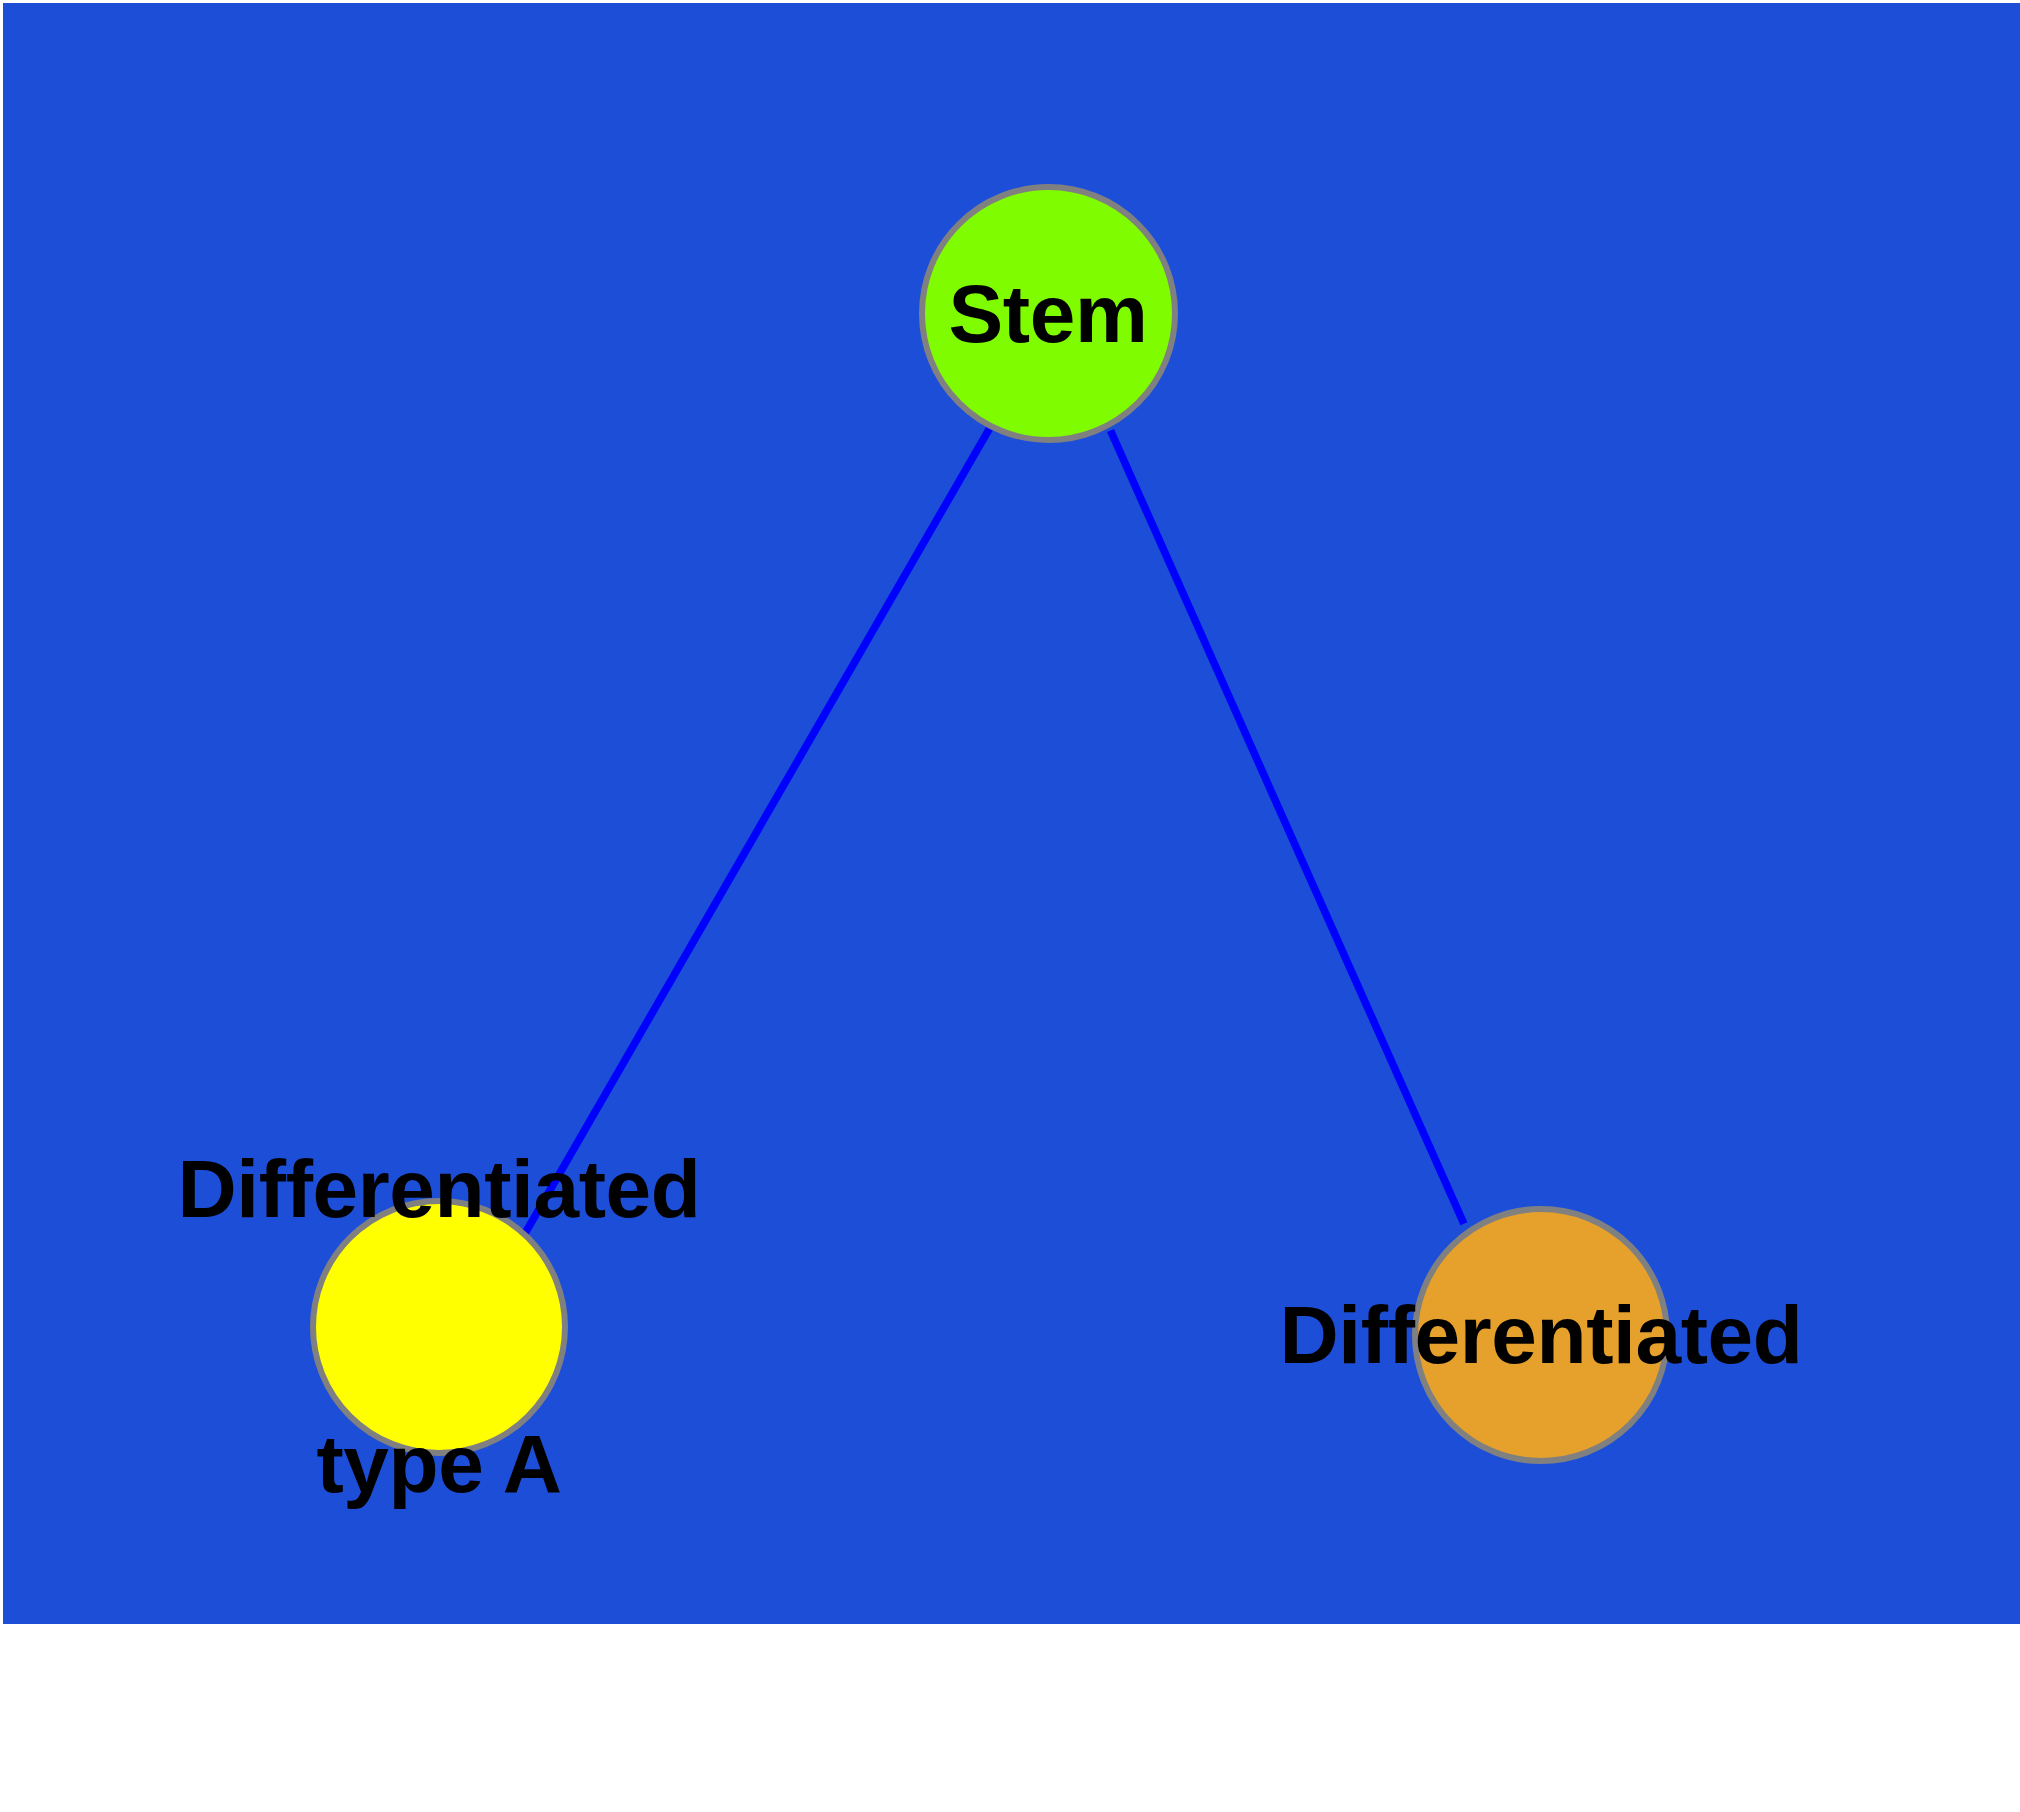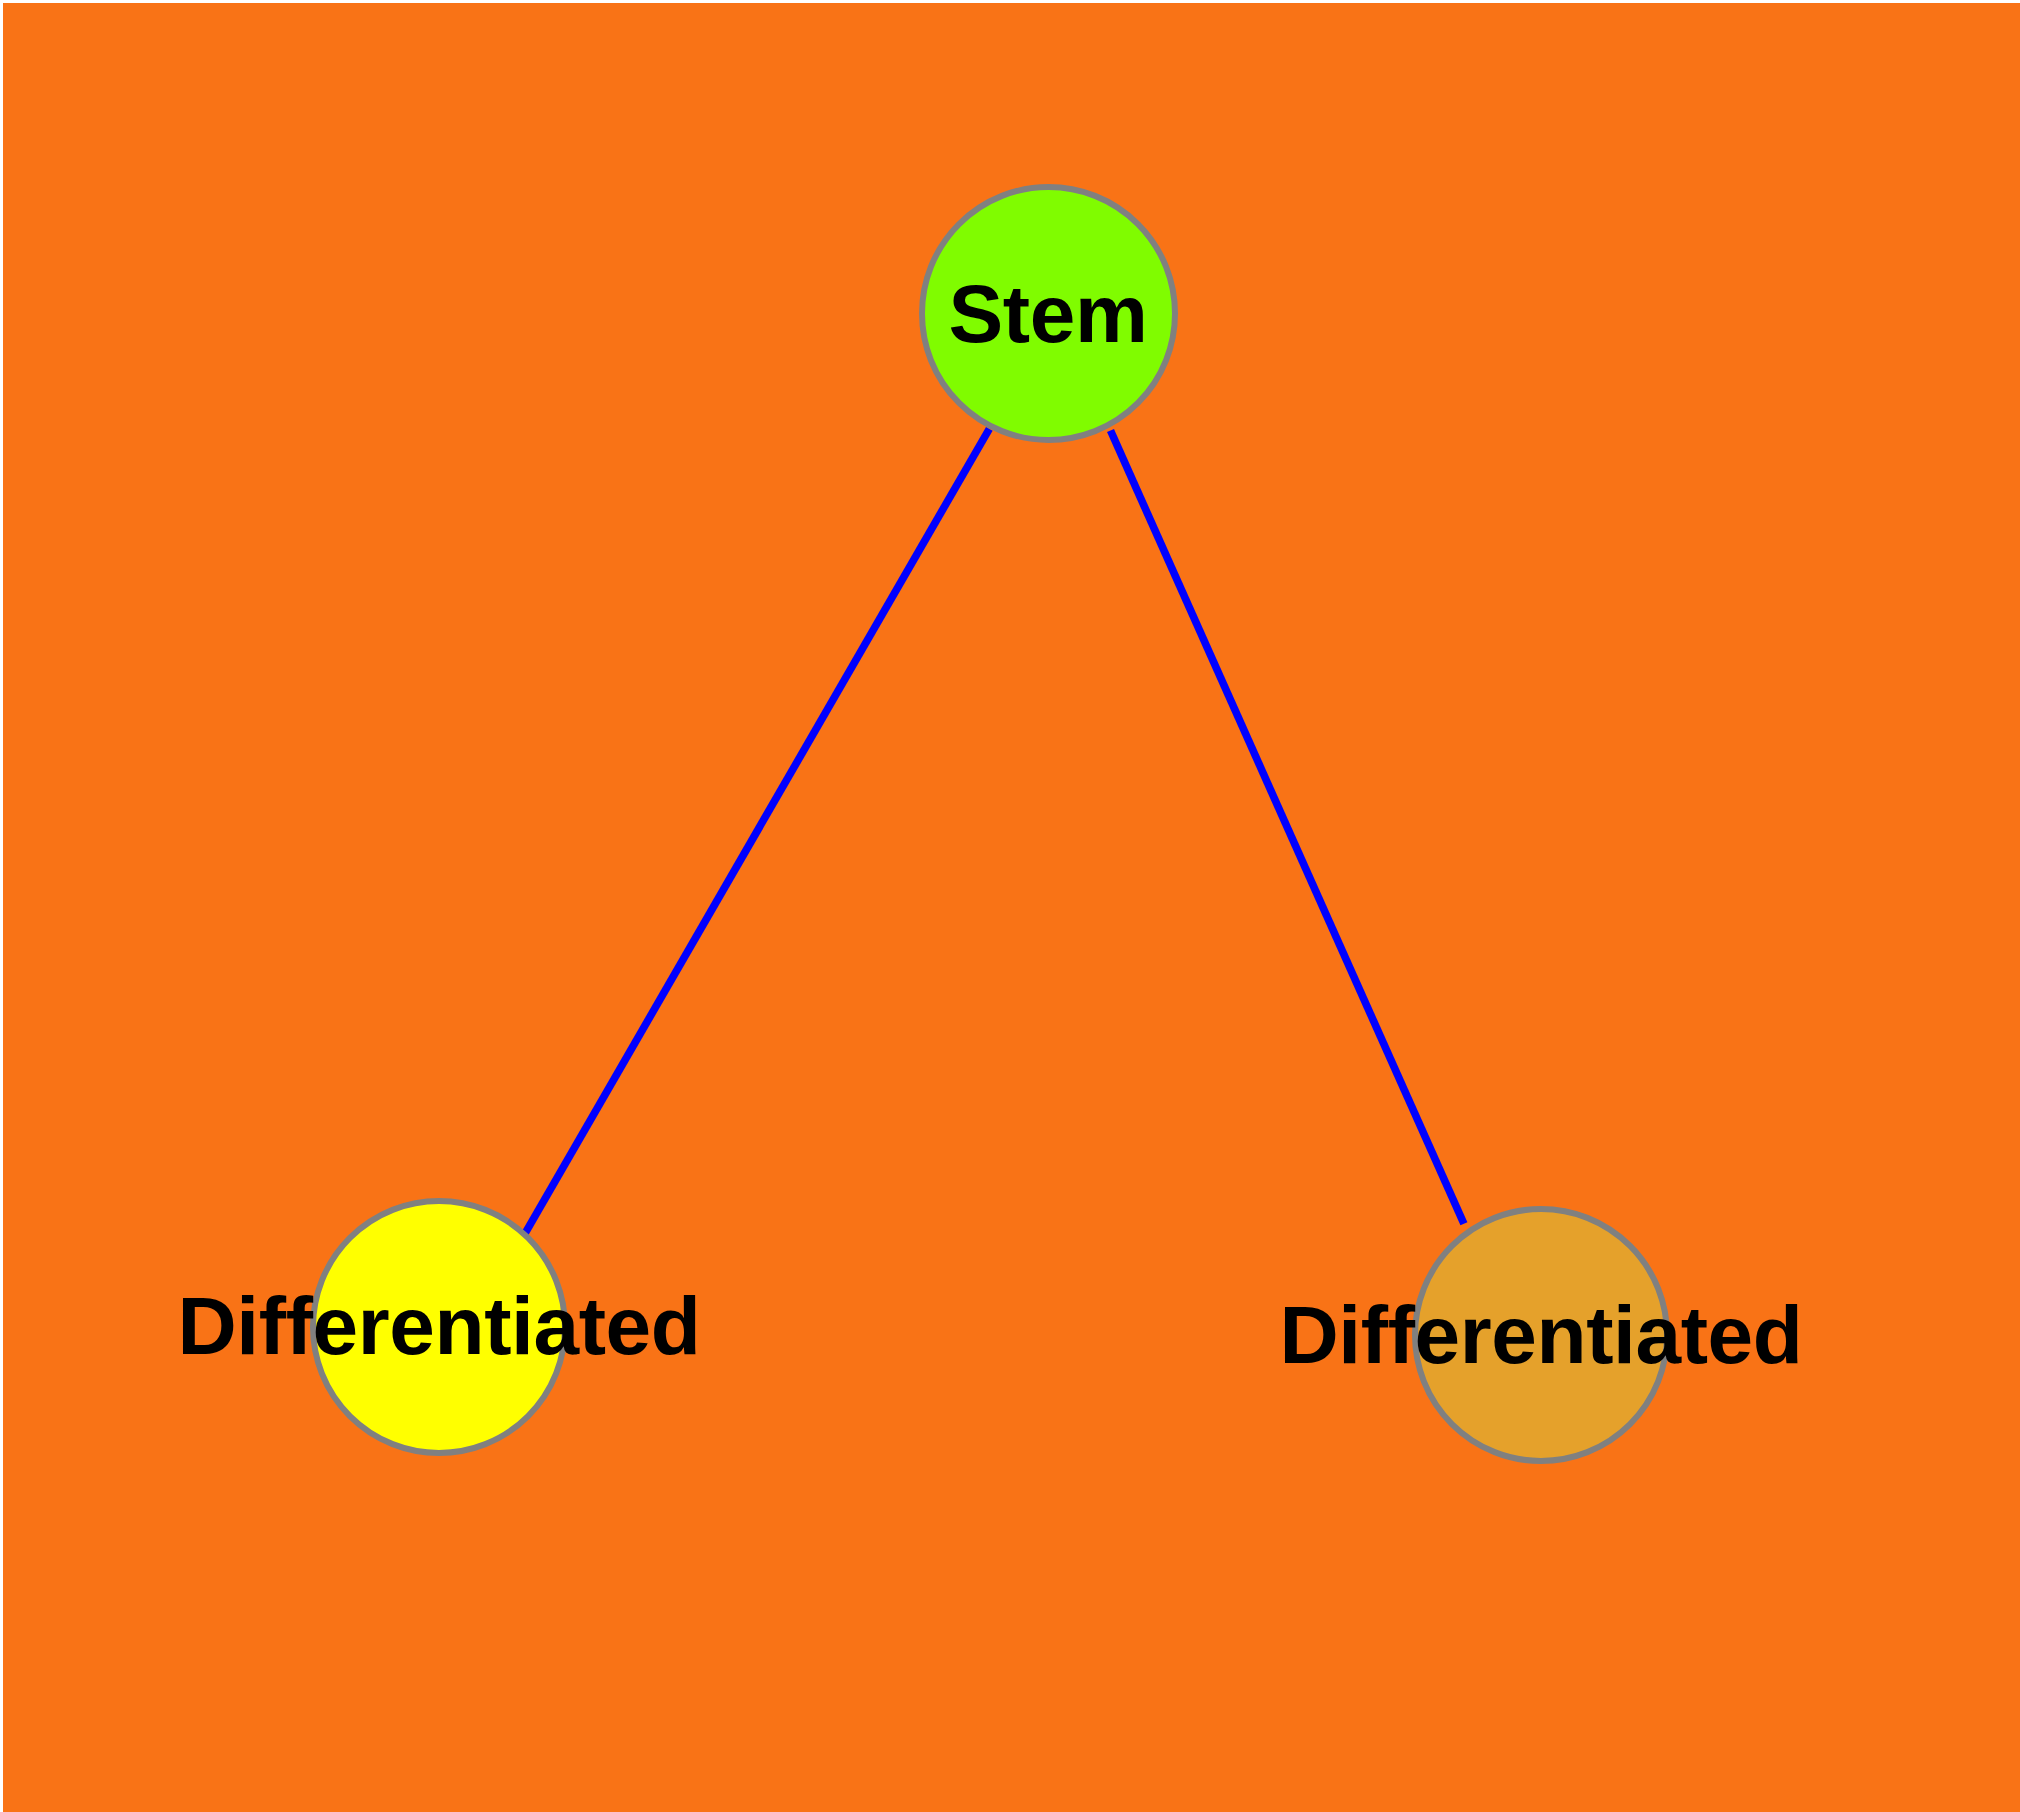--- a/index.html
+++ b/index.html
@@ -4,22 +4,22 @@
 <title>Cell differentiation graph</title>
 <style>
   html, body {
     margin: 0;
     padding: 0;
     background: #ffffff;
   }
   #canvas {
     position: relative;
     width: 2021px;
-    height: 1812px;
-    background: #f97316;
+    height: 1624px;
+    background: #1d4ed8;
     overflow: hidden;
     font-family: "Liberation Sans", "DejaVu Sans", sans-serif;
   }
   
   #canvas::before {
     content: "";
     position: absolute;
     top: 0; left: 0;
     width: 100%;
     height: 2.5px;
@@ -77,19 +77,20 @@
     <line x1="1310" y1="508" x2="1727" y2="1444" stroke="#0000ff" stroke-width="9" stroke-linecap="butt"></line>
   </svg>
 
   <div class="node" style="left: 919px; top: 184px; width: 259px; height: 259px; background: rgb(128, 252, 0); border: 6px solid rgb(128, 128, 128);"></div>
   <div class="node" style="left: 310px; top: 1198px; width: 258px; height: 258px; background: rgb(255, 255, 0); border: 6px solid rgb(128, 128, 128);"></div>
   <div class="node" style="left: 1412px; top: 1206px; width: 258px; height: 258px; background: rgb(229, 161, 43); border: 6px solid rgb(128, 128, 128);"></div>
 
   <div class="node-label" style="left: 1048px; top: 314px; font-size: 82px; color: rgb(0, 0, 0);">Stem</div>
   <div class="node-label" style="left: 439px; top: 1326px; font-size: 82px; color: rgb(0, 0, 0);">
     <div>Differentiated</div>
+    <div>type A</div>
   </div>
   <div class="node-label" style="left: 1541px; top: 1335px; font-size: 82px; color: rgb(0, 0, 0);">
     <div>Differentiated</div>
   </div>
 
 </div>
 
 
 </body></html>

